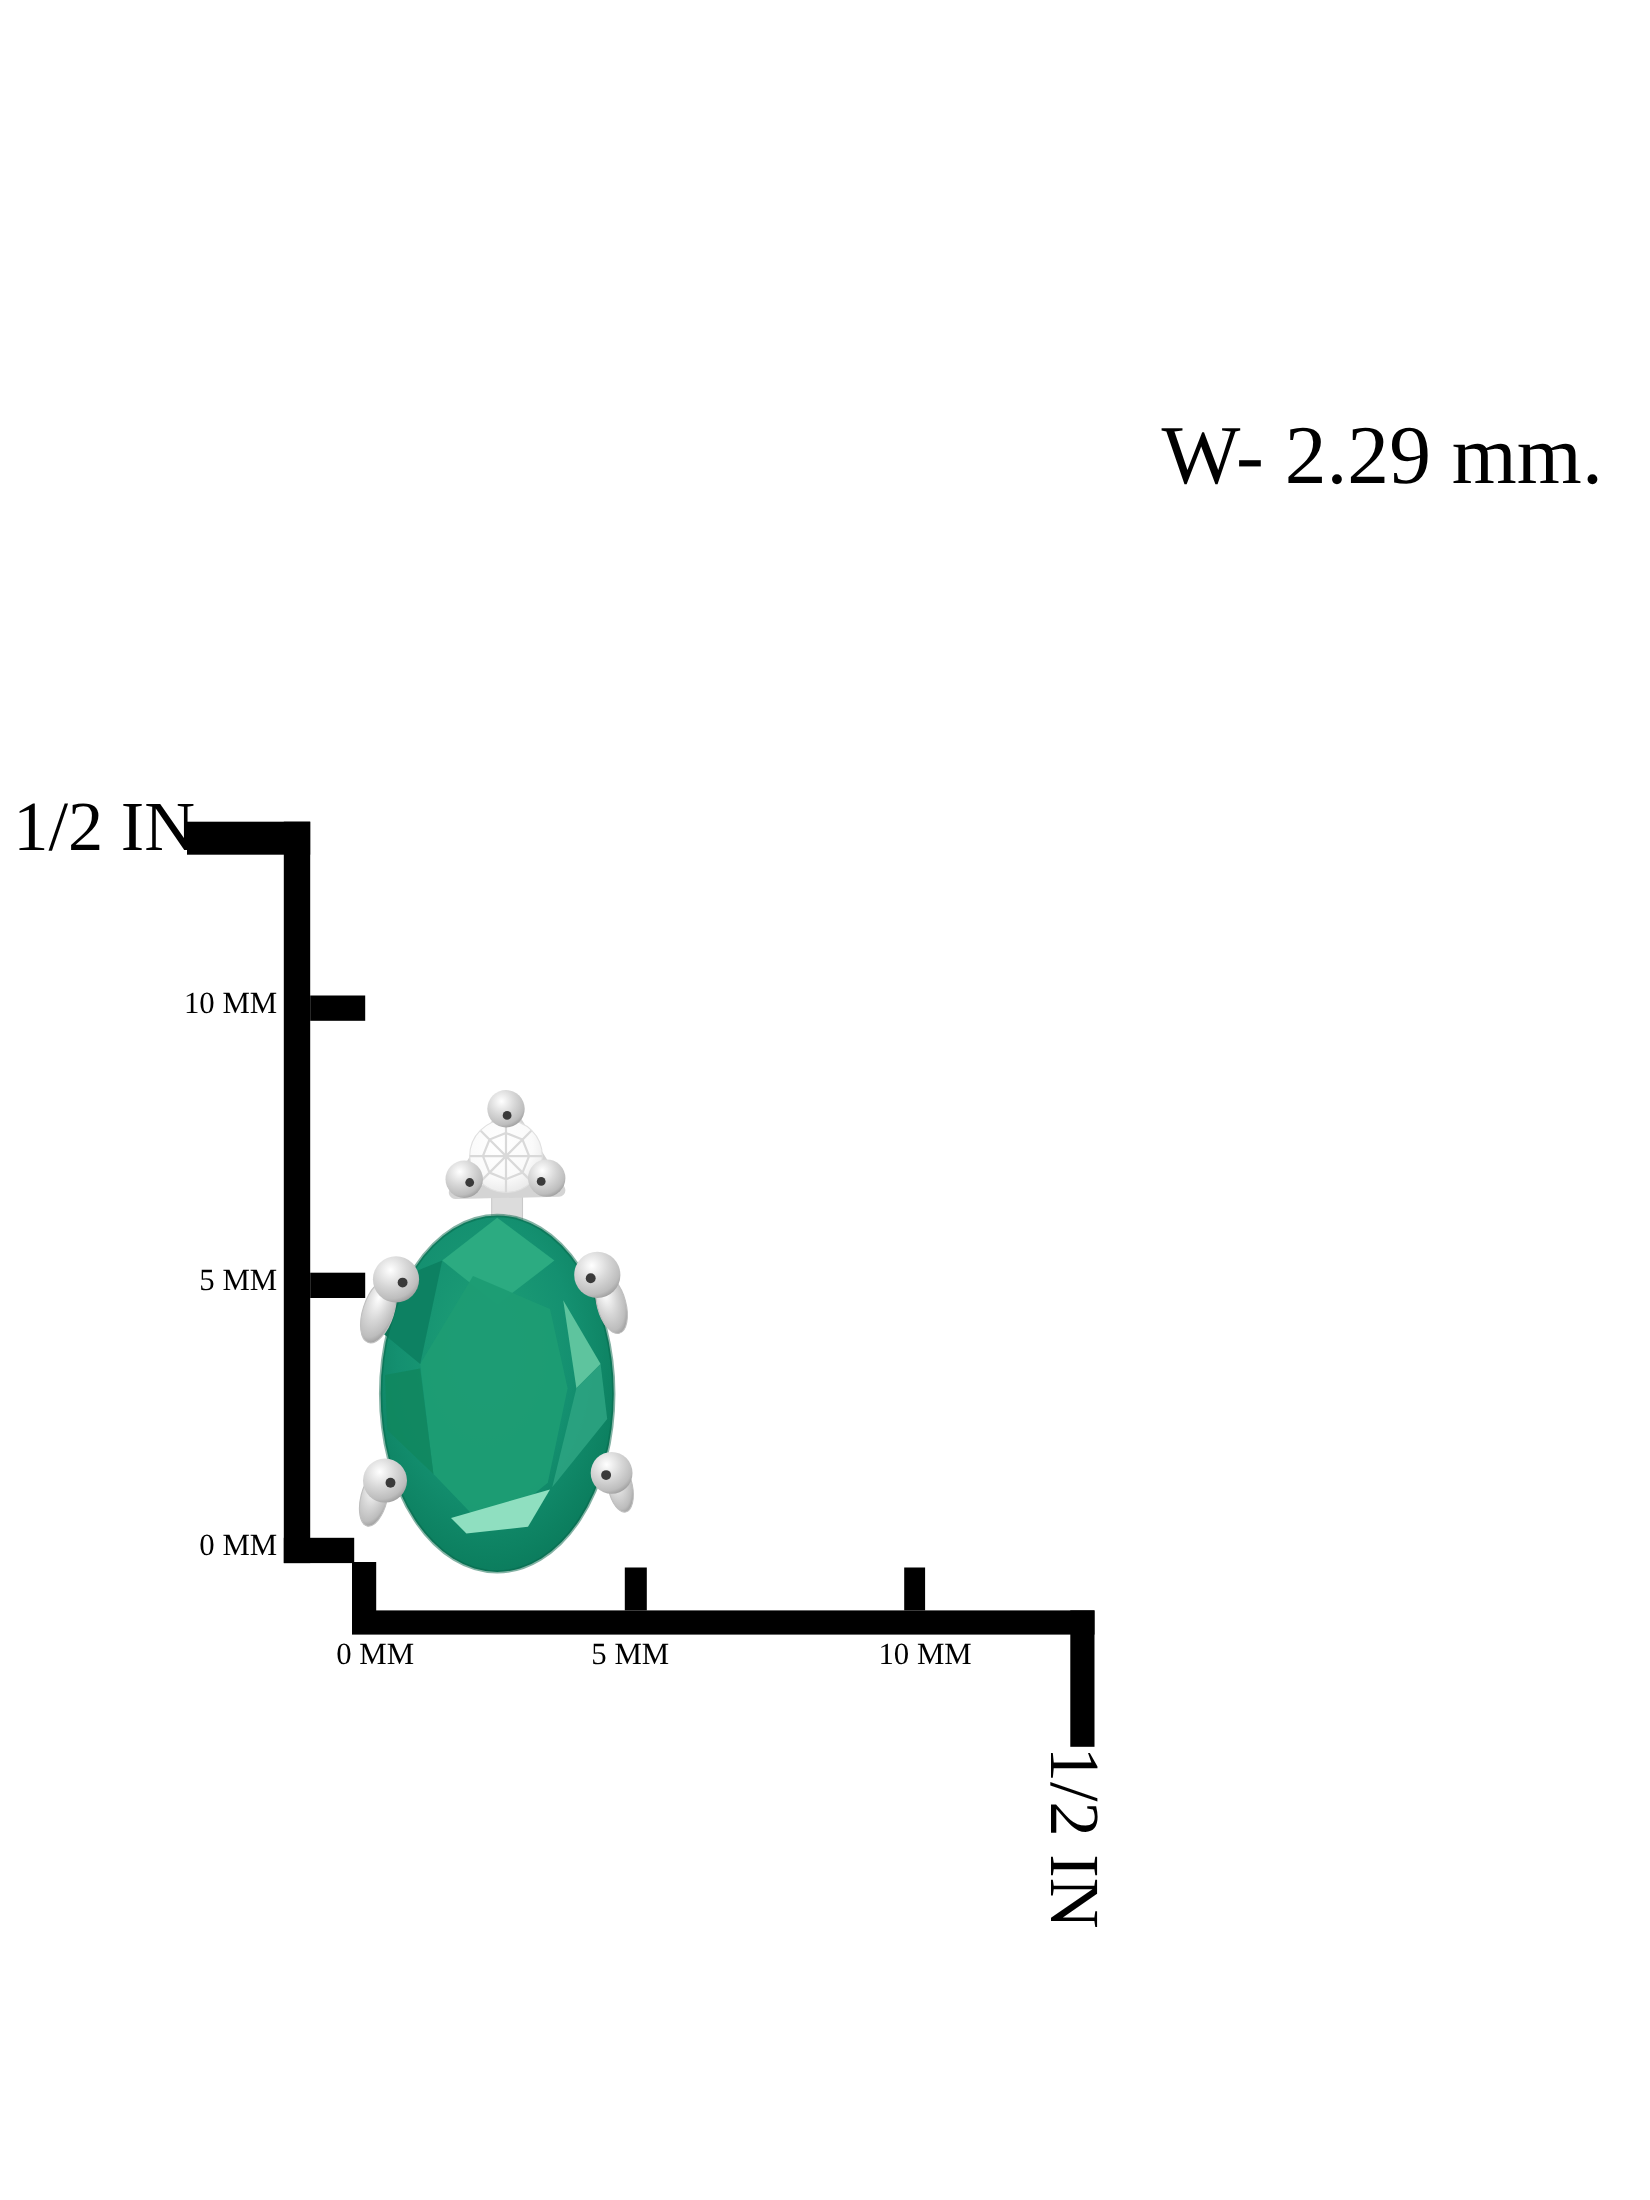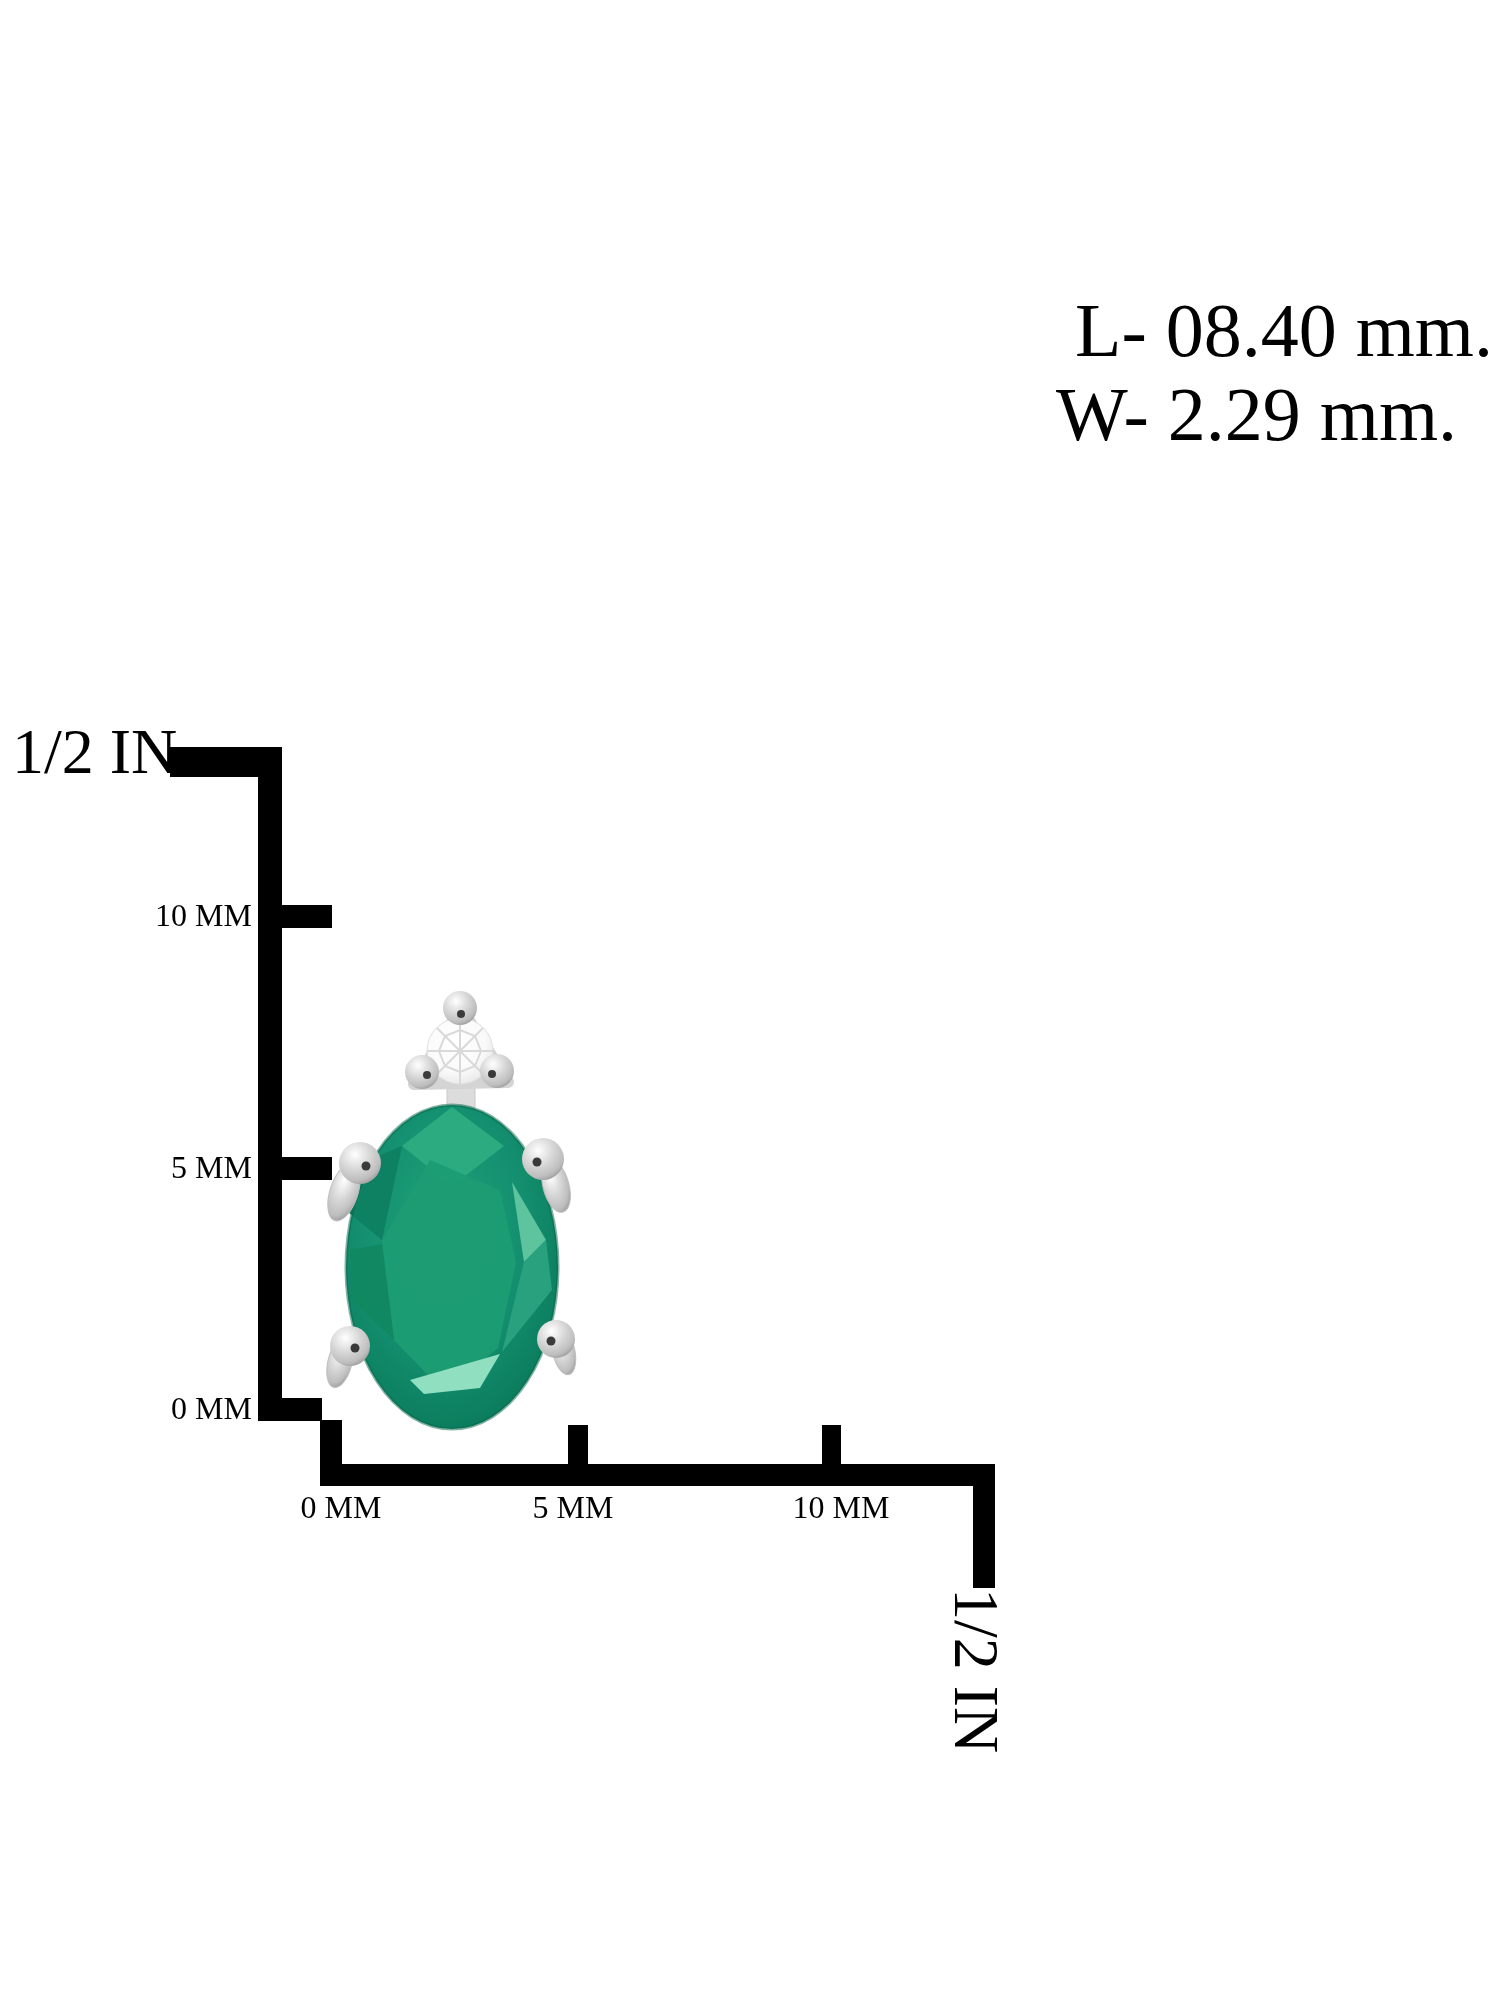--- a/index.html
+++ b/index.html
@@ -20,33 +20,32 @@
   .inch-label{
     position:absolute;font-size:64px;line-height:1;white-space:nowrap;
     color:var(--ruler-black,#000);
   }
   .inch-label.rotated{
     width:150px;height:50px;
     transform-origin:0 0;
     transform:rotate(90deg);
   }
   .mm-label{
-    position:absolute;font-size:32px;line-height:1;white-space:nowrap;
+    position:absolute;font-size:28px;line-height:1;white-space:nowrap;
     color:var(--ruler-black,#000);
   }
   .mm-label.v{width:160px;text-align:right;}
   .mm-label.h{width:160px;text-align:center;}
   .earring-svg{position:absolute;left:290px;top:950px;}
 </style>
 </head>
 <body>
 
 <div class="canvas">
 
-  <div class="measure-line" style="left:1075px;top:292px;">L- 08.40 mm.</div>
   <div class="measure-line" style="left:1056px;top:376px;">W- 2.29 mm.</div>
 
   <div class="inch-label" style="left:12px;top:720px;">1/2 IN</div>
   <div class="bar" style="left:170px;top:747px;width:112px;height:30px;"></div>
   <div class="bar" style="left:258px;top:747px;width:24px;height:674px;"></div>
 
   <div class="bar" style="left:282px;top:905px;width:50px;height:23px;"></div>
   <div class="mm-label v" style="left:92px;top:899px;">10 MM</div>
 
   <div class="bar" style="left:282px;top:1157px;width:50px;height:23px;"></div>

